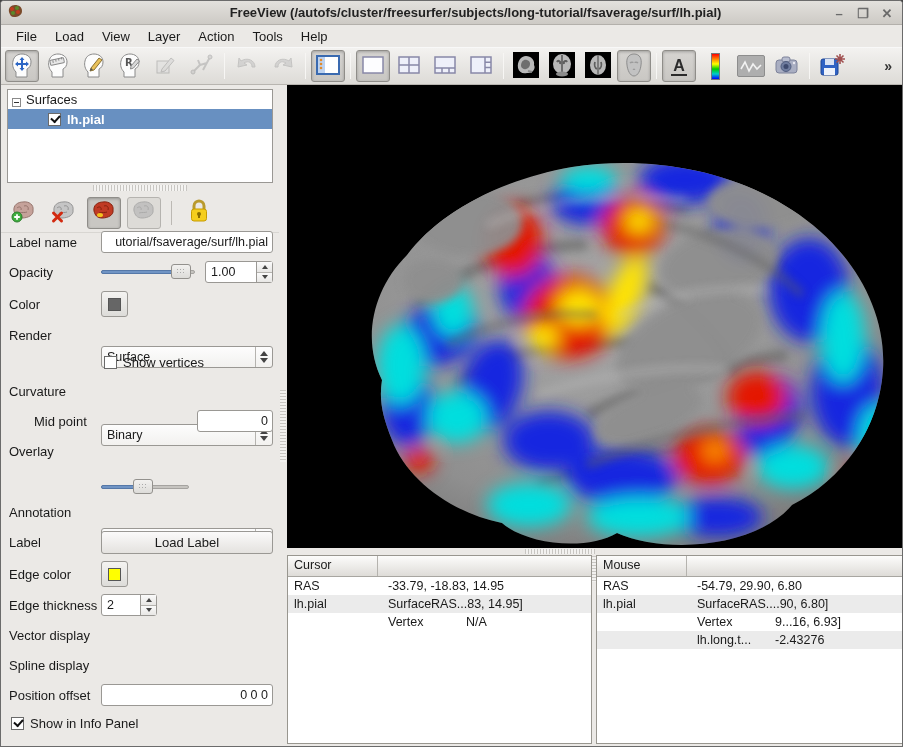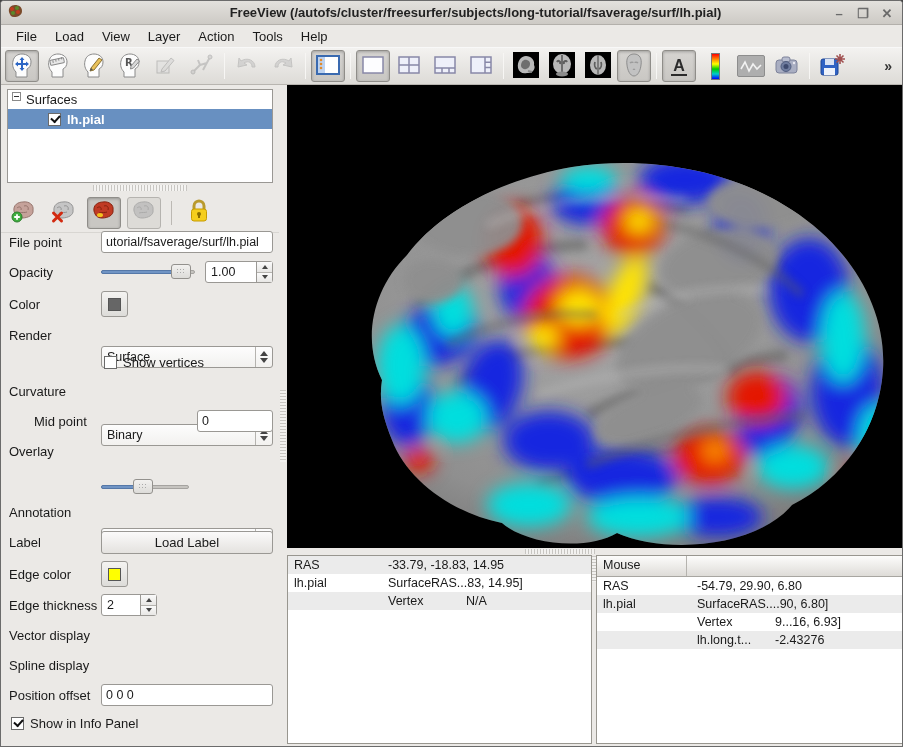--- a/index.html
+++ b/index.html
@@ -33,39 +33,39 @@
   .tb-overflow { margin-left:auto; font-weight:bold; color:#333; font-size:14px; padding:0 6px; }
   .colorbar-icon { width:9px; height:27px; border:1px solid #777;
     background:linear-gradient(#f00 0%,#ff8000 20%,#ff0 40%,#0c0 60%,#0cc 80%,#00f 100%); }
   .wave-box { width:28px; height:22px; background:#aeaeae; border:1px solid #8d8d8d; border-radius:2px;
     display:flex; align-items:center; justify-content:center; }
   .a-glyph { font-weight:bold; font-size:16px; color:#2b2b2b; border-bottom:2px solid #2b2b2b; line-height:17px; padding:0 2px; }
 
   
   .leftpanel { position:absolute; left:0; top:84px; width:278px; bottom:0; background:#ebe9e6; }
   .tree { position:absolute; left:6px; top:4px; width:266px; height:94px; background:#fff; border:1px solid #9a9894; overflow:hidden; }
-  .tree-root { display:flex; align-items:flex-start; gap:5px; padding:2px 4px; height:19px; }
+  .tree-root { display:flex; align-items:flex-end; gap:5px; padding:2px 4px; height:19px; }
   .expander { width:9px; height:9px; border:1px solid #8a8a8a; background:#fff; position:relative; flex:none; }
   .expander::after { content:""; position:absolute; left:1px; right:1px; top:3px; height:1px; background:#333; }
   .tree-sel { display:flex; align-items:center; gap:6px; height:20px; background:#6890c1; color:#fff; font-weight:bold; padding-left:40px; }
   .checkbox { width:13px; height:13px; background:#fff; border:1px solid #6a6a6a; position:relative; flex:none; }
   .checkbox.checked::after { content:""; position:absolute; left:2px; top:1px; width:7px; height:4px;
     border-left:2px solid #111; border-bottom:2px solid #111; transform:rotate(-48deg); }
   .grip-h { position:absolute; left:92px; top:100px; width:94px; height:6px;
     background:repeating-linear-gradient(90deg,#c8c6c2 0,#c8c6c2 1px,#f4f3f1 1px,#f4f3f1 3px); }
   .surf-tools { position:absolute; left:0; top:108px; width:278px; height:40px; display:flex; align-items:center; padding-left:6px; gap:6px;
     border-bottom:1px solid #d8d6d2; }
   .stb { width:34px; height:32px; display:flex; align-items:center; justify-content:center; border:1px solid transparent; border-radius:3px; flex:none; }
   .stb.pressed { background:#c9c7c3; border:1px solid #8f8d89; box-shadow:inset 0 1px 3px rgba(0,0,0,.25); }
   .stb.framed { background:#dddbd7; border:1px solid #b5b3af; }
   .stb-sep { width:1px; height:24px; background:#bcb9b4; margin:0 4px; }
 
   .frow-label { position:absolute; left:8px; white-space:nowrap; }
   .ctrl { position:absolute; left:100px; width:172px; }
-  .textinput { height:22px; background:#fff; border:1px solid #9a9894; border-radius:3px; padding:0 4px; display:flex; align-items:center; overflow:hidden; white-space:nowrap; font-size:12.5px; }
+  .textinput { height:22px; background:#fff; border:1px solid #9a9894; border-radius:3px; padding:0 4px; display:flex; align-items:center; overflow:hidden; white-space:nowrap; font-size:12.5px;justify-content:flex-end; }
   .combo { height:22px; background:linear-gradient(#fdfdfd,#f2f1ef); border:1px solid #9a9894; border-radius:3px; position:relative; display:flex; align-items:center; padding:0 20px 0 5px; font-size:12.5px; white-space:nowrap; overflow:hidden; }
   .combo .arrows { position:absolute; right:0; top:0; bottom:0; width:17px; border-left:1px solid #b5b3af; display:flex; flex-direction:column; align-items:center; justify-content:center; gap:2px; }
   .tri-up { width:0; height:0; border-left:4px solid transparent; border-right:4px solid transparent; border-bottom:5px solid #444; }
   .tri-dn { width:0; height:0; border-left:4px solid transparent; border-right:4px solid transparent; border-top:5px solid #444; }
   .spin { height:22px; background:#fff; border:1px solid #9a9894; border-radius:3px; position:relative; display:flex; align-items:center; padding:0 20px 0 5px; font-size:12.5px; }
   .spin .btns { position:absolute; right:0; top:0; bottom:0; width:16px; border-left:1px solid #9a9894; display:flex; flex-direction:column; }
   .spin .btns div { flex:1; display:flex; align-items:center; justify-content:center; background:linear-gradient(#fafafa,#e8e7e5); }
   .spin .btns div:first-child { border-bottom:1px solid #b5b3af; }
   .spin .btns .tri-up { border-bottom-width:4px; border-left-width:3.5px; border-right-width:3.5px; }
   .spin .btns .tri-dn { border-top-width:4px; border-left-width:3.5px; border-right-width:3.5px; }
@@ -391,21 +391,21 @@
           <svg width="24" height="26" viewBox="0 0 24 26">
             <path d="M7 12 L7 8 C7 4.5 10 3 12 3 C14 3 17 4.5 17 8 L17 12" fill="none" stroke="#b99a2e" stroke-width="3"></path>
             <rect x="4.5" y="11" width="15" height="12" rx="2.5" fill="#f5ce1e" stroke="#c79c00"></rect>
             <circle cx="12" cy="16" r="2" fill="#8a6d00"></circle>
             <rect x="11" y="16" width="2" height="4" fill="#8a6d00"></rect>
           </svg>
         </span>
       </div>
     </div>
 
-    <span class="frow-label" style="top:150px">File point</span>
+    <span class="frow-label" style="top:150px">Label name</span>
     <div class="ctrl textinput" style="top:146px">
       <span>utorial/fsaverage/surf/lh.pial</span>
     </div>
 
     <span class="frow-label" style="top:180px">Opacity</span>
     <div class="ctrl slider" style="top:176px; width:94px">
       <div class="groove"></div>
         <div class="fill" style="width:76px"></div>
       <div class="handle" style="left:70px"></div>
     </div>
@@ -604,20 +604,23 @@
         <g stroke="#5e5e5e" stroke-width="8" fill="none" opacity=".5" filter="url(#soft)">
           <path d="M300 380 C370 350 450 335 520 330"></path>
           <path d="M160 260 C210 235 260 225 310 230"></path>
           <path d="M380 140 C430 150 480 175 515 210"></path>
         </g>
       </g>
     </svg>
   </div>
 
   <div class="infopanel cursor">
+    <div class="ihdr">
+      <span class="hc1">Cursor</span>
+    </div>
     <div class="irow">
       <span class="c1">RAS</span>
 
       <span class="c3">-33.79, -18.83, 14.95</span>
     </div>
     <div class="irow">
       <span class="c1">lh.pial</span>
 
       <span class="c3">SurfaceRAS...83, 14.95]</span>
     </div>

